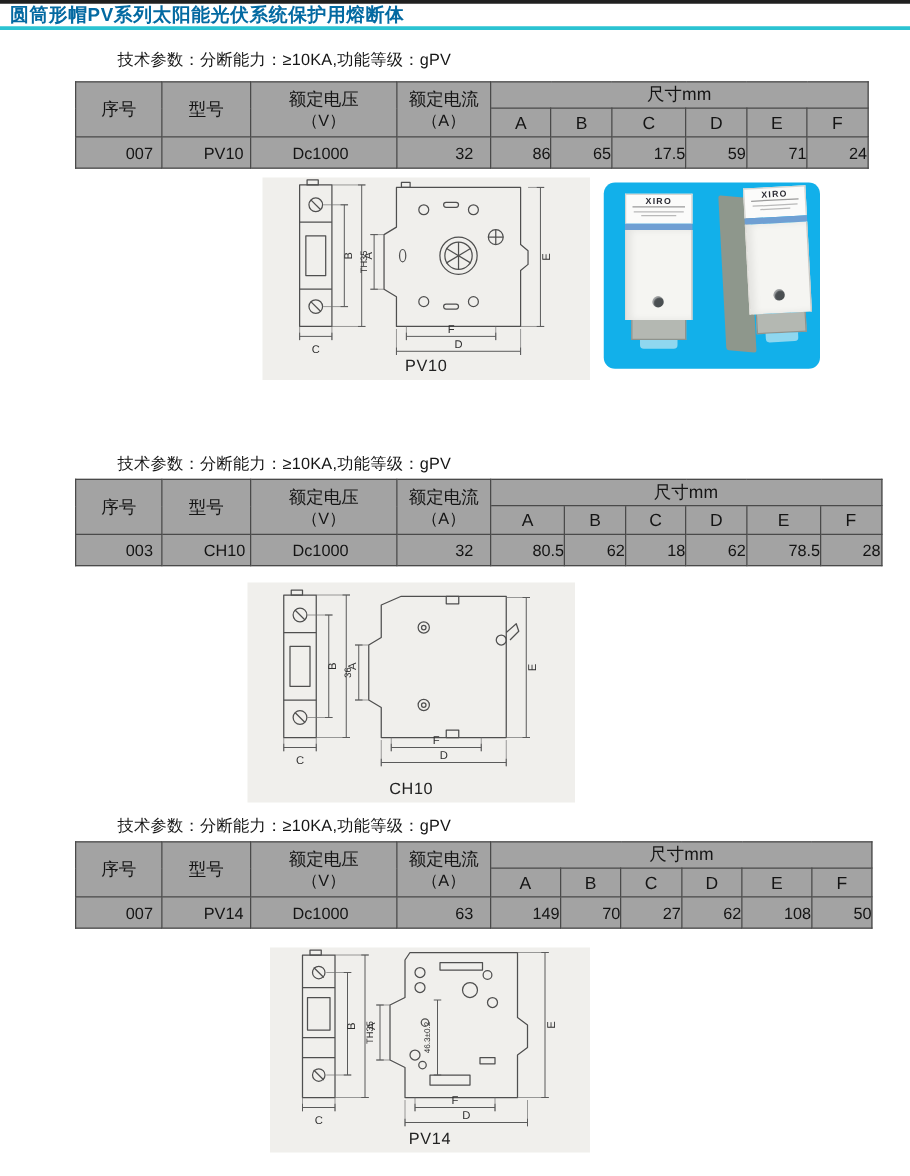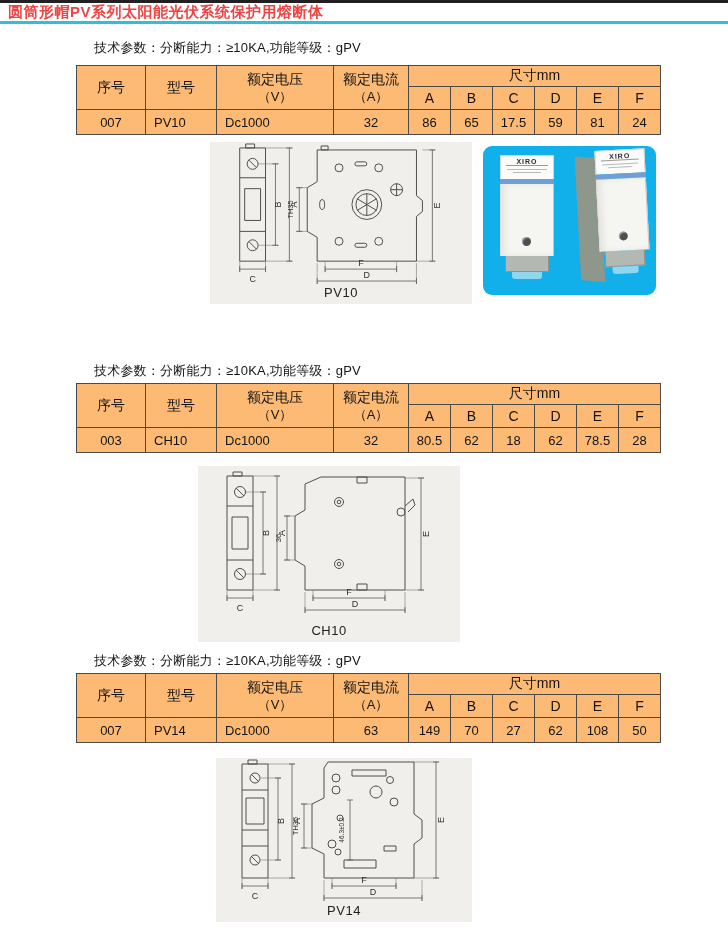--- a/index.html
+++ b/index.html
@@ -1,32 +1,32 @@
 <!DOCTYPE html>
 <html><head>
 <meta charset="utf-8">
 <style>
   html,body{margin:0;padding:0;background:#ffffff;}
   .page{
     position:relative;width:728px;height:941px;background:#ffffff;
     font-family:"Liberation Sans","DejaVu Sans",sans-serif;color:#111;overflow:hidden;
   }
   .top-border{position:absolute;top:0;left:0;width:728px;height:3px;background:#202020;}
-  .page-title{position:absolute;top:3px;left:8px;font-size:15px;font-weight:bold;color:#ef4444;letter-spacing:.5px;white-space:nowrap;}
+  .page-title{position:absolute;top:3px;left:8px;font-size:15px;font-weight:bold;color:#0369a1;letter-spacing:.5px;white-space:nowrap;}
   .accent-rule{position:absolute;top:21px;left:0;width:728px;height:2.5px;background:#2bc3d2;}
 
   .tech{position:absolute;left:94px;font-size:13px;color:#161616;letter-spacing:.2px;white-space:nowrap;}
   .tech.s1{top:39px;} .tech.s2{top:362px;} .tech.s3{top:652px;}
 
-  table.spec{position:absolute;left:76px;border-collapse:collapse;table-layout:fixed;background:#fdba74;}
+  table.spec{position:absolute;left:60px;border-collapse:collapse;table-layout:fixed;background:#a3a3a3;}
   table.t1{top:65px;} table.t2{top:383px;} table.t3{top:673px;}
   .spec td{border:1px solid #4a4a4a;text-align:center;padding:0;font-size:13px;color:#141414;overflow:hidden;}
   .spec .hd{font-size:14px;}
   .spec .unit{font-size:13px;line-height:15px;}
-  .spec tr.r1 td{height:20px;} .spec tr.r2 td{height:22px;} .spec tr.r3 td{height:24px;}
+  .spec tr.r1 td{height:20px;} .spec tr.r2 td{height:22px;} .spec tr.r3 td{height:24px;padding-left:33px;}
   .spec td.al{text-align:left;padding-left:8px;}
 
   .panel{position:absolute;background:#f0efec;display:flex;flex-direction:column;align-items:center;}
   .panel.p1{left:210px;top:142px;width:262px;height:162px;}
   .panel.p2{left:198px;top:466px;width:262px;height:172px;padding-top:4px;}
   .panel.p3{left:216px;top:758px;width:256px;height:164px;}
   .dcaption{margin-top:auto;font-size:13px;color:#222;padding-bottom:4px;letter-spacing:.5px;}
 
   .dwg-svg .ln{stroke:#4f4f4f;fill:none;stroke-width:1;stroke-linejoin:round;}
   .dwg-svg .dim{stroke:#5a5a5a;fill:none;stroke-width:.8;}
@@ -97,21 +97,21 @@
     </tr>
     <tr class="r3">
       <td>007</td>
       <td class="al">PV10</td>
       <td class="al">Dc1000</td>
       <td>32</td>
       <td>86</td>
       <td>65</td>
       <td>17.5</td>
       <td>59</td>
-      <td>81</td>
+      <td>71</td>
       <td>24</td>
     </tr>
   </tbody>
     </table>
 
   <div class="panel p1">
     <svg class="dwg-svg" width="240" height="144" viewBox="0 0 240 144">
 
       <rect class="ln" x="18" y="6" width="26" height="114"></rect>
       <rect class="ln" x="24" y="2" width="9" height="4"></rect>

